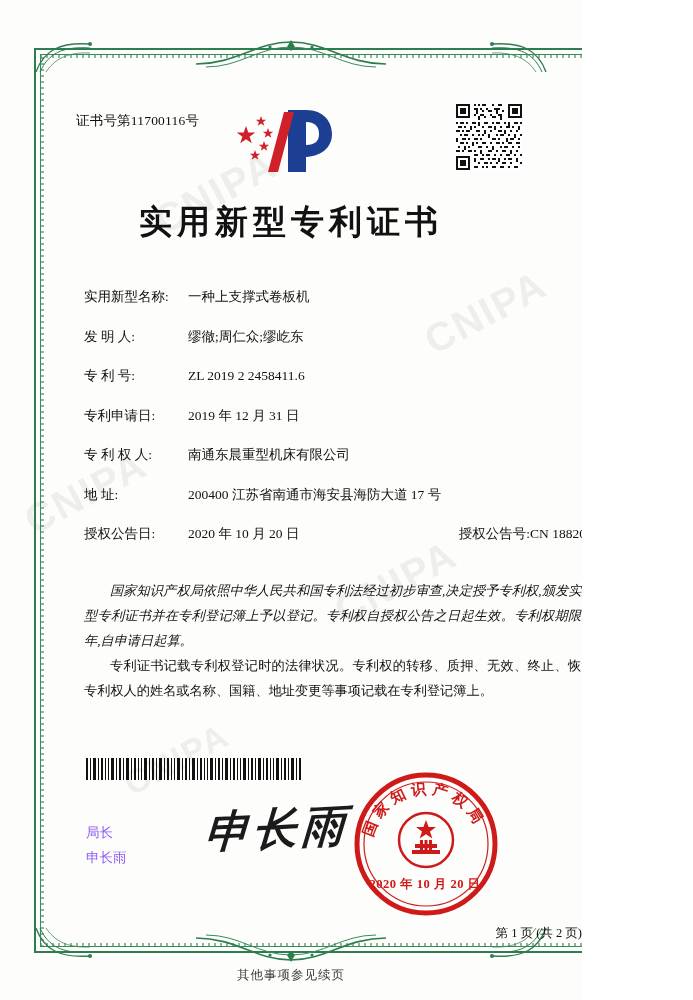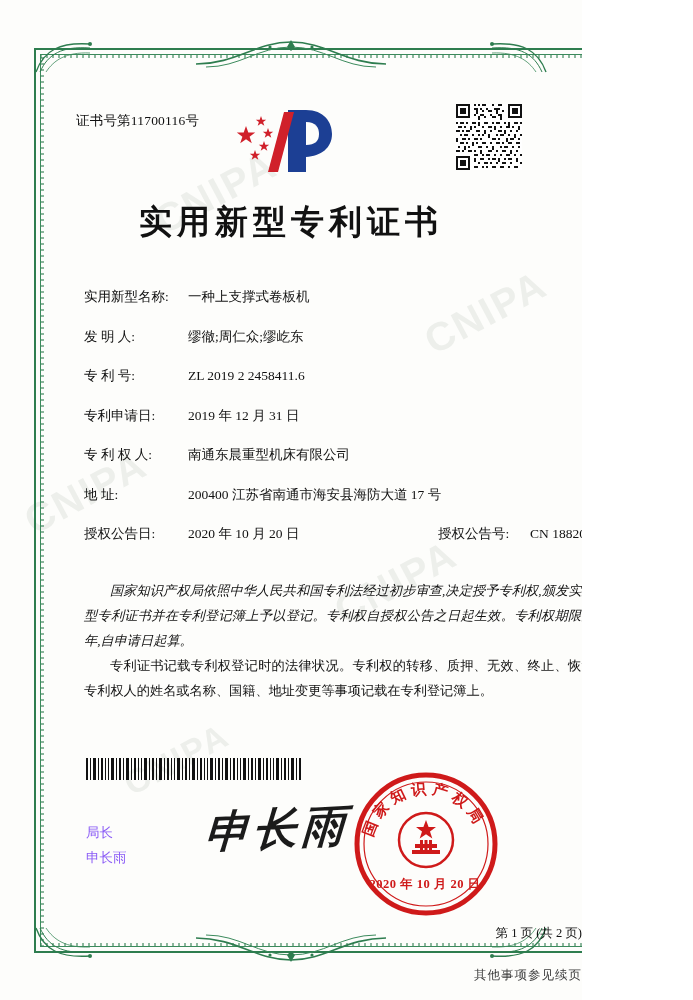--- a/index.html
+++ b/index.html
@@ -172,20 +172,21 @@
   }
   .val {
     flex: 1;
     white-space: nowrap;
   }
   .row.dual .val { flex: 0 0 auto; width: 250px; }
   .row.dual .lbl2 {
     width: 92px;
     flex: 0 0 92px;
     white-space: nowrap;
+    text-align: right;
   }
   .row.dual .val2 { flex: 1; white-space: nowrap; }
 
   
   .para {
     position: absolute;
     left: 84px;
     width: 524px;
     font-size: 13.2px;
     line-height: 25px;
@@ -253,21 +254,21 @@
     left: 0; right: 0;
     top: 925px;
     text-align: right;
     font-size: 12.5px;
     color: #111;
   }
   .footer-note {
     position: absolute;
     left: 0; right: 0;
     top: 967px;
-    text-align: right;
+    text-align: center;
     font-size: 12.5px;
     color: #3b3b3b;
     letter-spacing: 1px;
   }
 </style>
 </head>
 <body>
 
 <div class="page">
 

